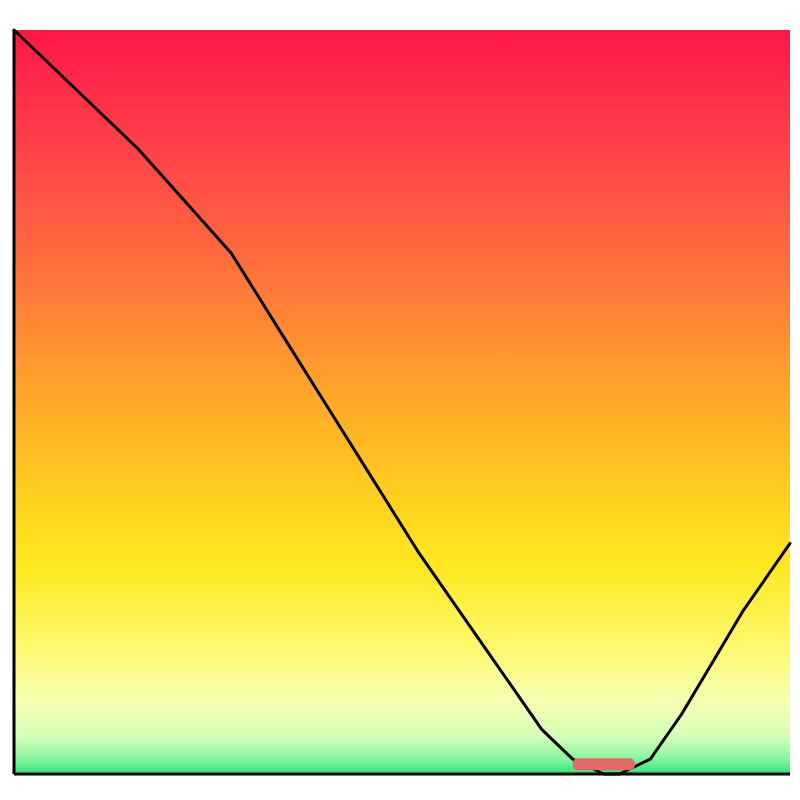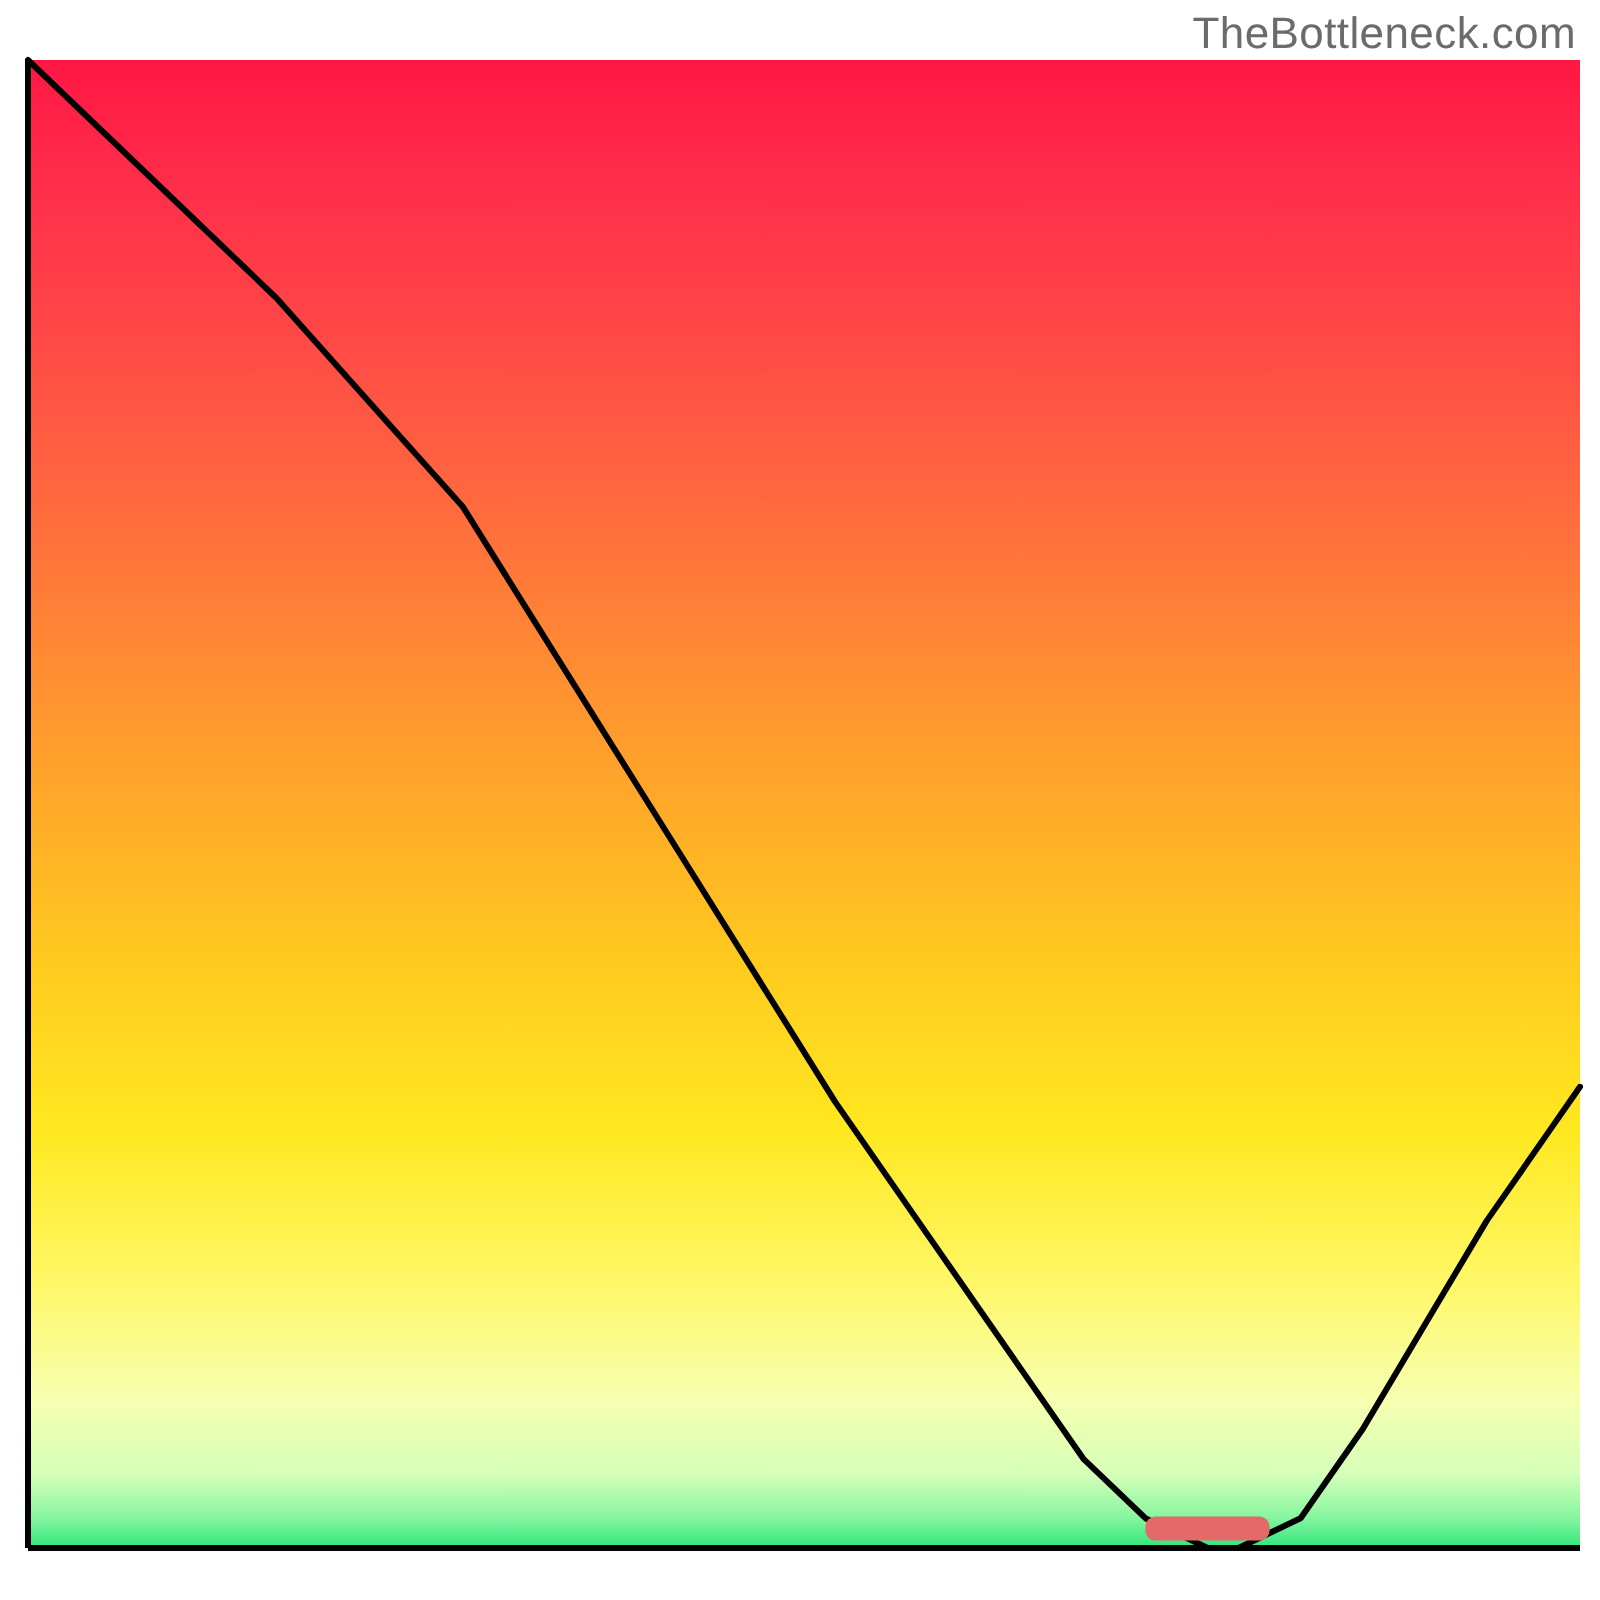--- a/index.html
+++ b/index.html
@@ -30,21 +30,20 @@
     left: 0;
     top: 0;
     width: 800px;
     height: 800px;
     display: block;
   }
 </style>
 </head>
 <body>
 <div class="container">
-  <div class="watermark">TheBottleneck.com</div>
   <svg class="plot" viewBox="0 0 800 800">
     <defs>
       <linearGradient id="bg-grad" x1="0" y1="0" x2="0" y2="1">
         <stop offset="0%" stop-color="#ff1744"></stop>
         <stop offset="7%" stop-color="#ff2a4a"></stop>
         <stop offset="18%" stop-color="#ff4747"></stop>
         <stop offset="30%" stop-color="#ff6a3e"></stop>
         <stop offset="45%" stop-color="#ff9a2e"></stop>
         <stop offset="60%" stop-color="#ffc81f"></stop>
         <stop offset="72%" stop-color="#ffe820"></stop>

